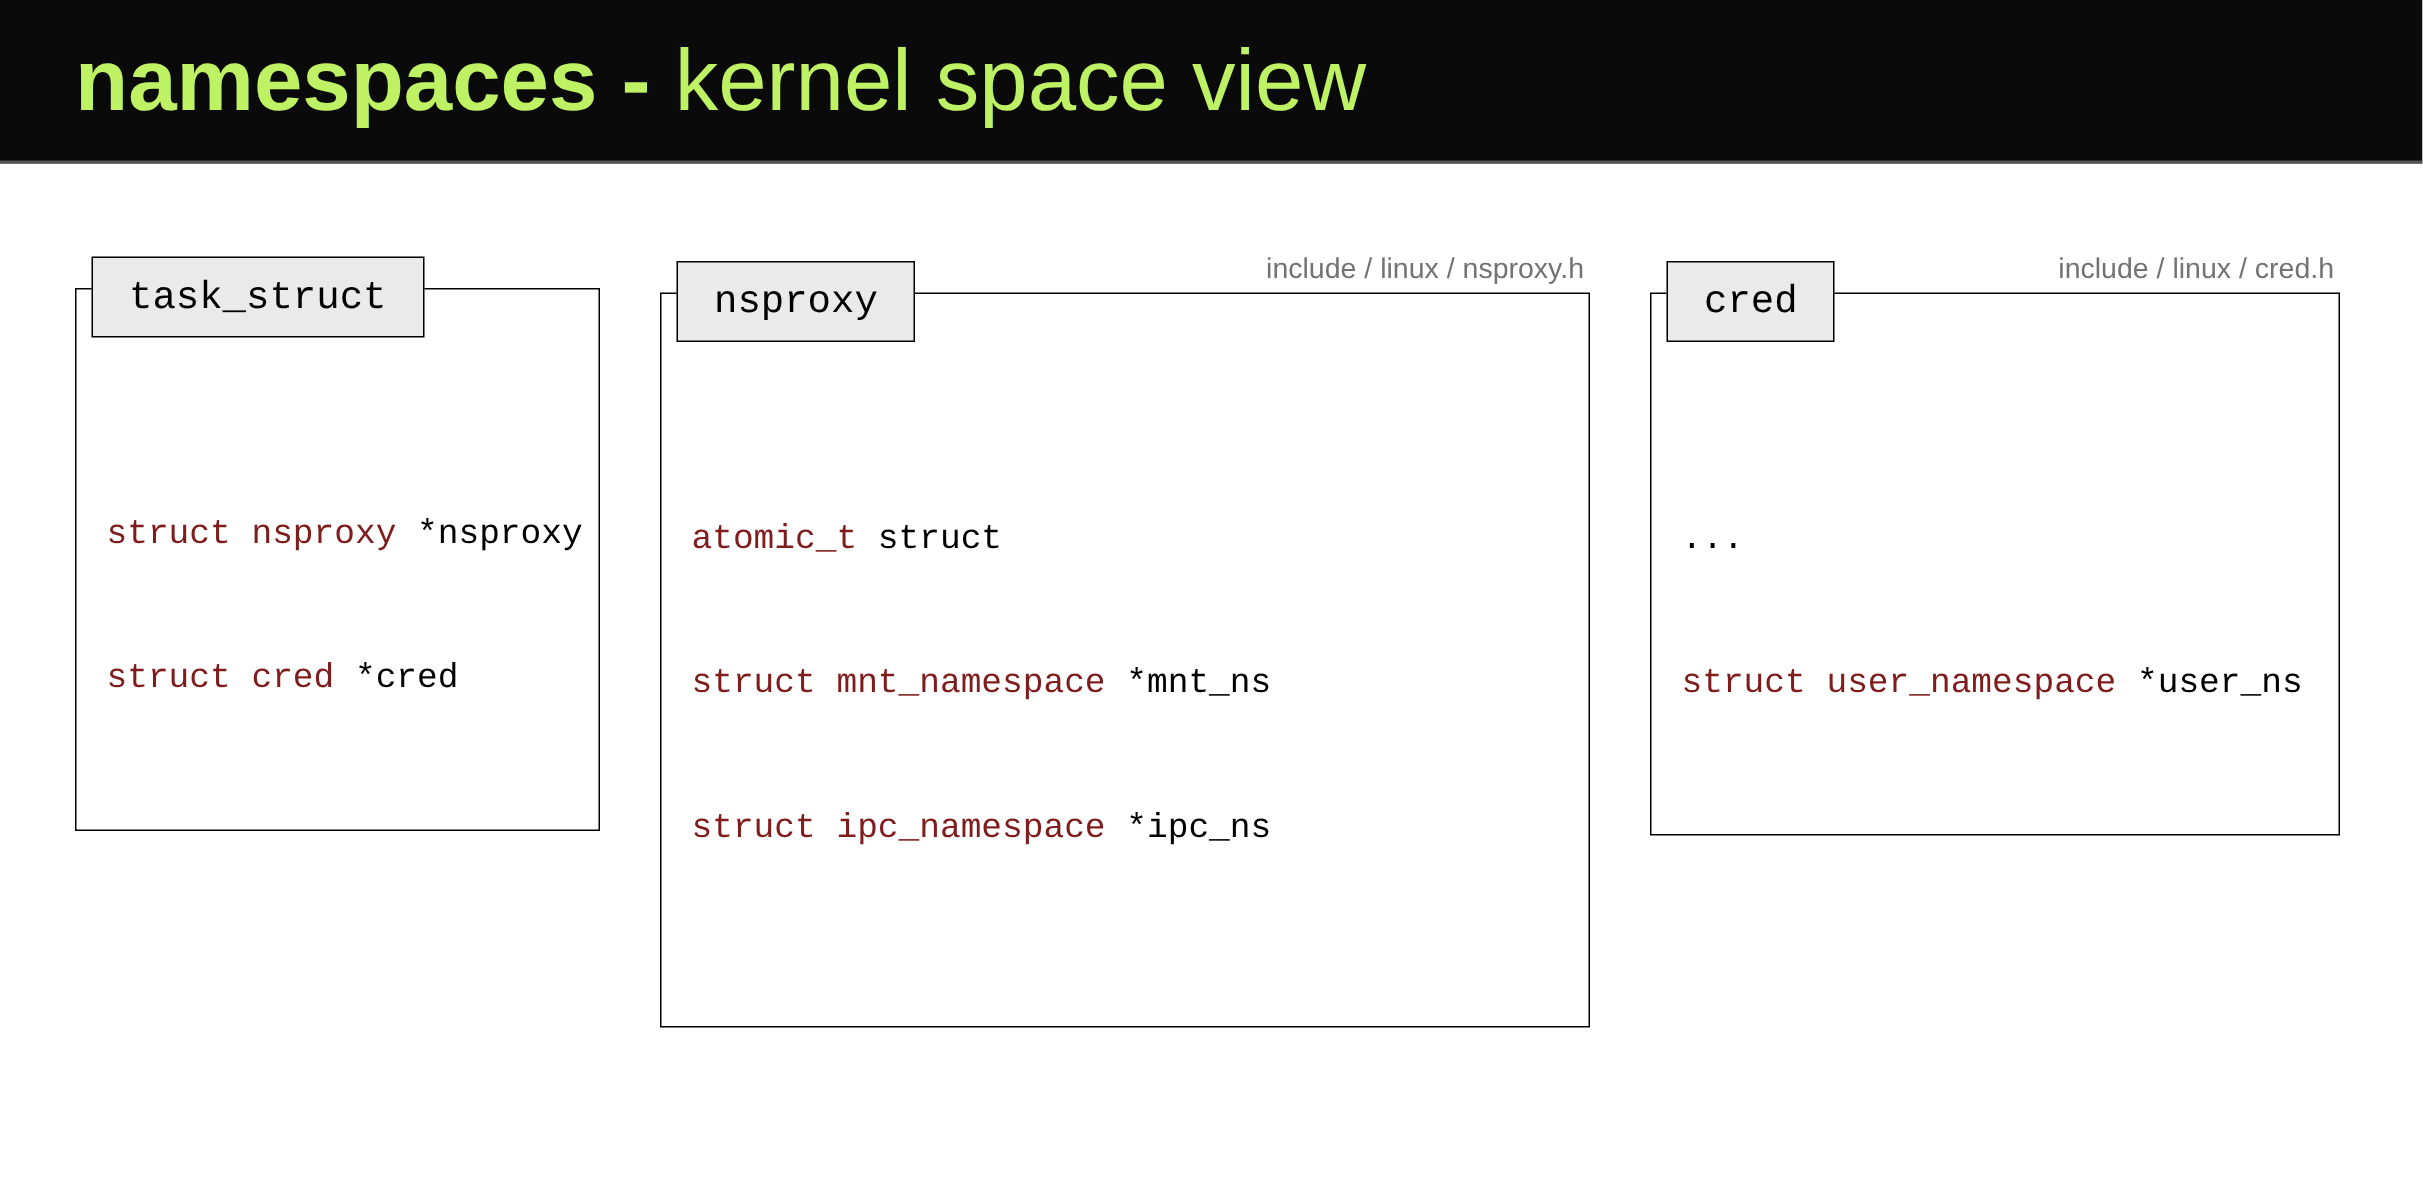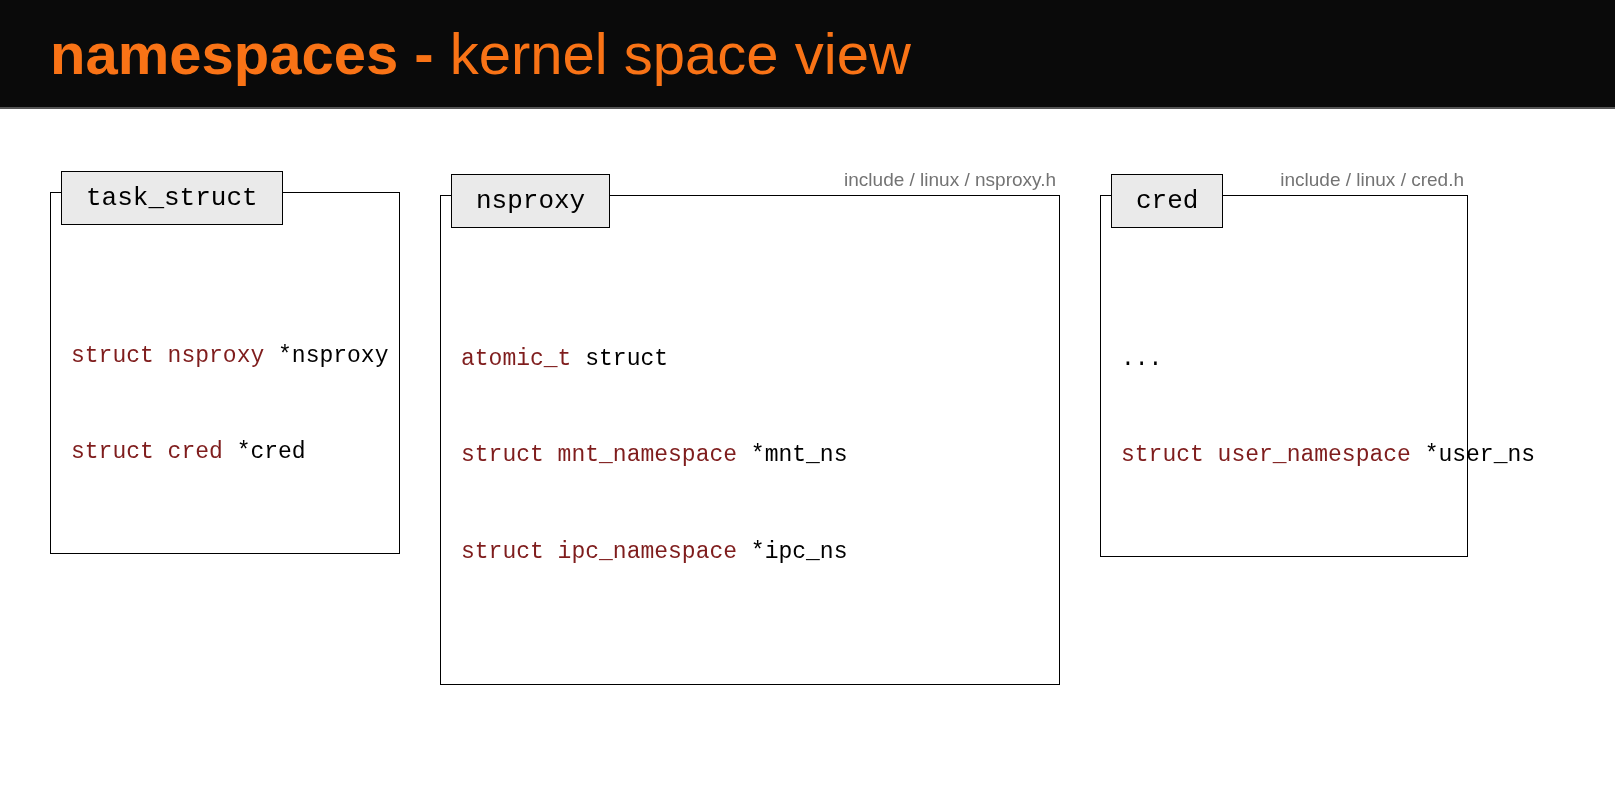--- a/index.html
+++ b/index.html
@@ -9,21 +9,21 @@
     }
     body {
       font-family: Arial, Helvetica, sans-serif;
       background: #fff;
       width: 1615px;
       height: 795px;
       overflow: hidden;
     }
     .header {
       background: #0a0a0a;
-      color: #f97316;
+      color: #bef264;
       padding: 20px 50px;
       font-size: 58px;
       border-bottom: 2px solid #555;
     }
     .header .bold {
       font-weight: bold;
     }
     .header .normal {
       font-weight: normal;
     }
@@ -73,21 +73,21 @@
       color: #7f1d1d;
     }
     .middle-col {
       display: flex;
       flex-direction: column;
     }
 
     
     .box-task { width: 350px; }
     .box-nsproxy { width: 620px; }
-    .box-cred { width: 368px; }
+    .box-cred { width: 460px; }
   </style>
 </head>
 <body>
 
 <div class="header">
   <span class="bold">namespaces -</span><span class="normal"> kernel space view</span>
 </div>
 
 <div class="content">
   <div class="boxes-row">

